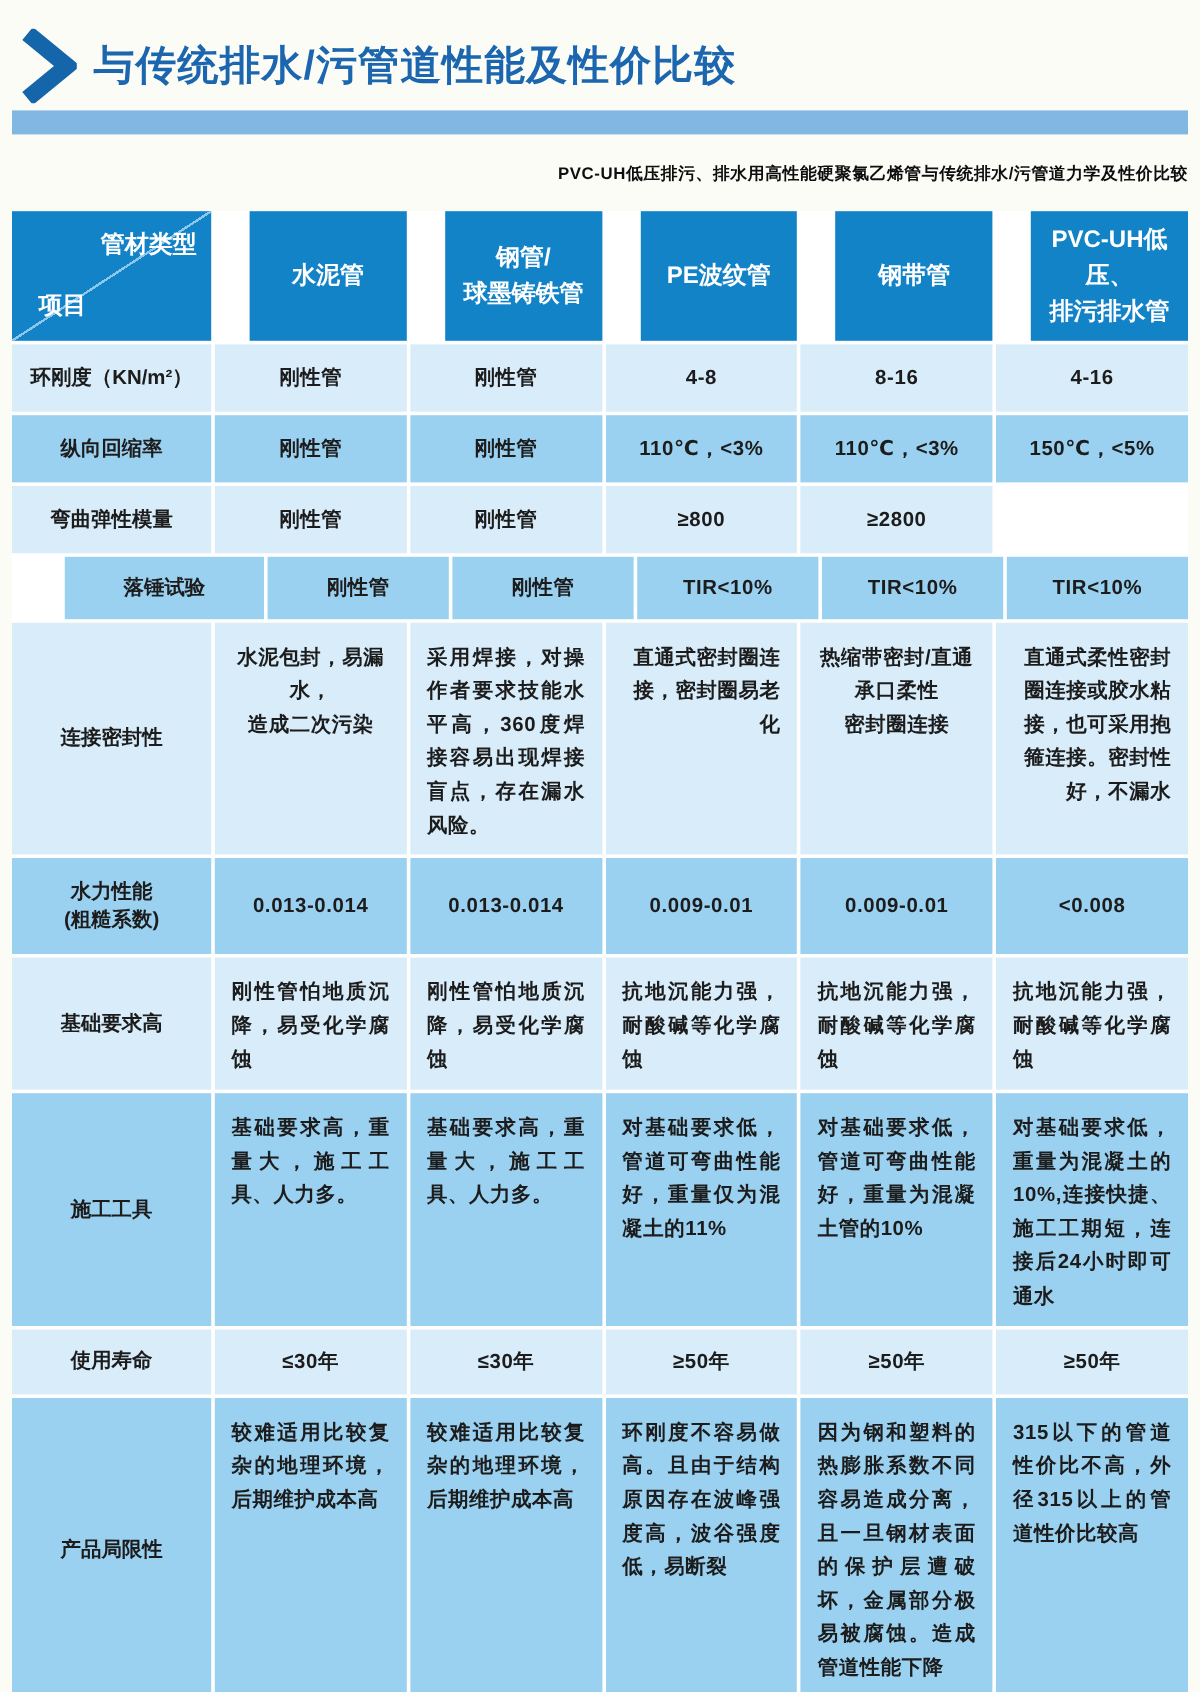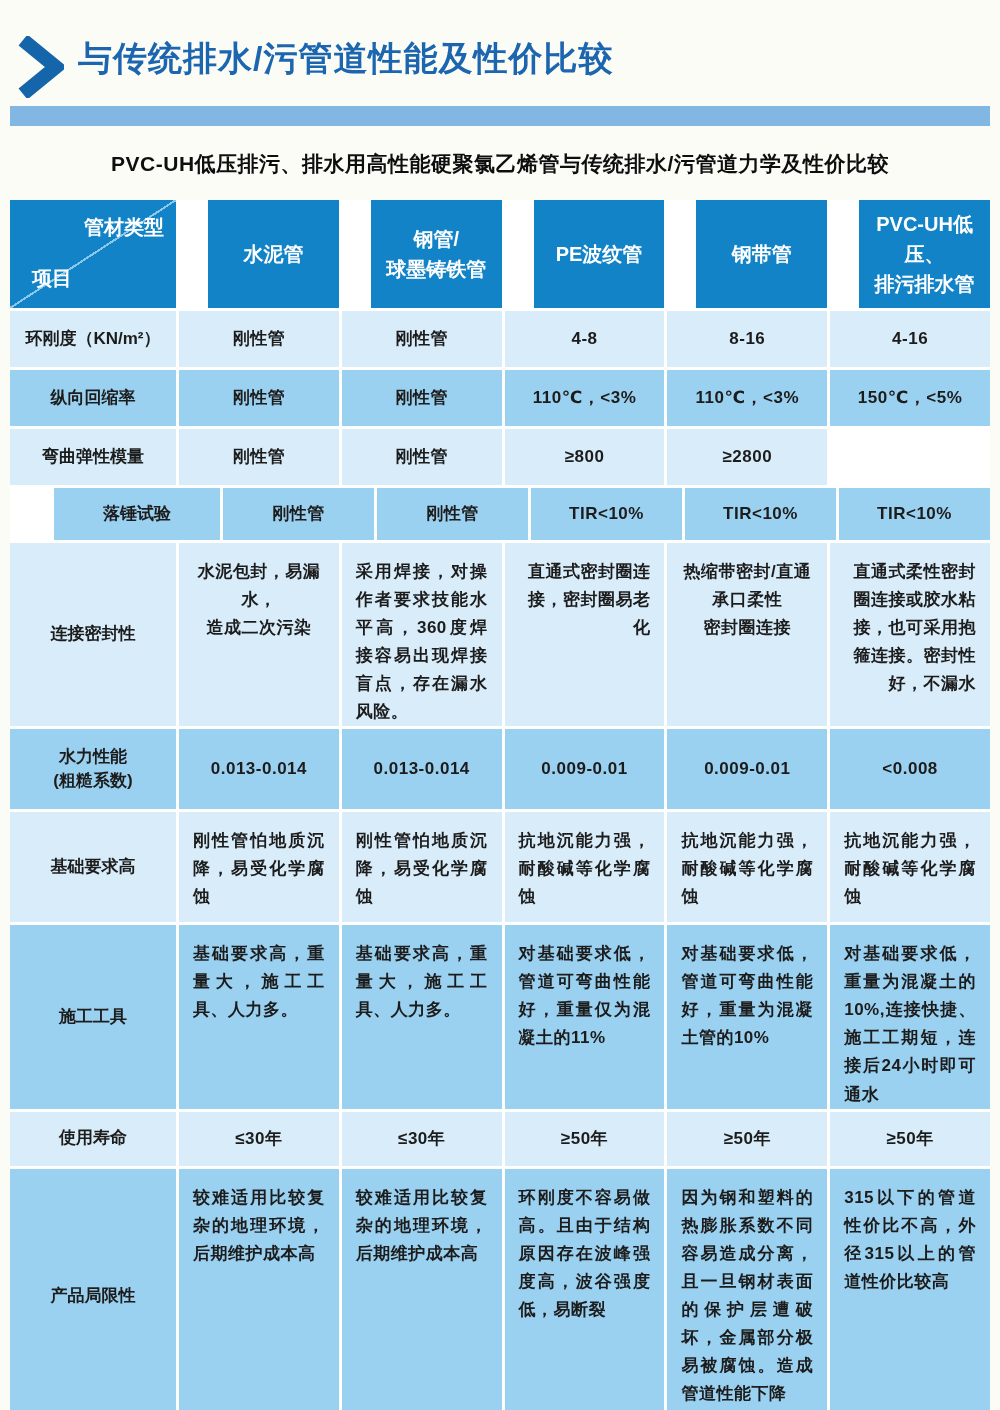--- a/index.html
+++ b/index.html
@@ -4,35 +4,35 @@
 <style>
   html,body{margin:0;padding:0;}
   body{
     width:1000px;height:1410px;overflow:hidden;
     background:#fcfcf7;
     font-family:"Liberation Sans","DejaVu Sans",sans-serif;
     color:#1c1c1c;
   }
   
   .page-header{
-    display:flex;align-items:flex-start;
-    padding:36px 0 0 18px;height:66px;
+    display:flex;align-items:center;
+    padding:22px 0 0 18px;height:66px;
   }
   .chev{width:46px;height:62px;flex:0 0 auto;margin-right:14px;}
   .page-title{
     margin:0;font-size:34px;font-weight:bold;letter-spacing:1px;
     color:var(--accent,#1b66af);
   }
   .divider-bar{
     margin:4px 10px 0 10px;height:20px;
     background:var(--bar,#82b7e3);
   }
   .table-title{
-    margin:24px 10px 22px 10px;text-align:center;
-    font-size:21px;font-weight:bold;color:#0e0e0e;letter-spacing:0.5px;
+    margin:24px 10px 22px 10px;text-align:right;
+    font-size:14px;font-weight:bold;color:#0e0e0e;letter-spacing:0.5px;
   }
   
   .ctable{
     margin:0 10px;width:980px;
     display:flex;flex-direction:column;gap:3px;background:#ffffff;
   }
   .trow{
     display:grid;grid-template-columns:166px repeat(5,1fr);
     gap:3px;background:#ffffff;
   }
@@ -63,21 +63,21 @@
     font-size:17px;font-weight:600;text-align:center;
     white-space:pre-line;line-height:1.45;padding:0 6px;
   }
   .val{
     font-size:17px;font-weight:600;letter-spacing:0.5px;
     padding:0 14px;line-height:1.65;width:100%;
   }
   .r-center .val{text-align:center;}
   .r-top .val{
     display:block;align-self:stretch;
-    padding-top:15px;padding-bottom:0;
+    padding-top:15px;padding-bottom:10px;
   }
   .a-center{text-align:center;white-space:pre-line;}
   .a-left{text-align:right;}
   .a-justify{text-align:justify;text-justify:inter-character;}
 </style>
 </head>
 <body>
 
 <header class="page-header">
   <svg class="chev" viewBox="0 0 46 62" aria-hidden="true">

